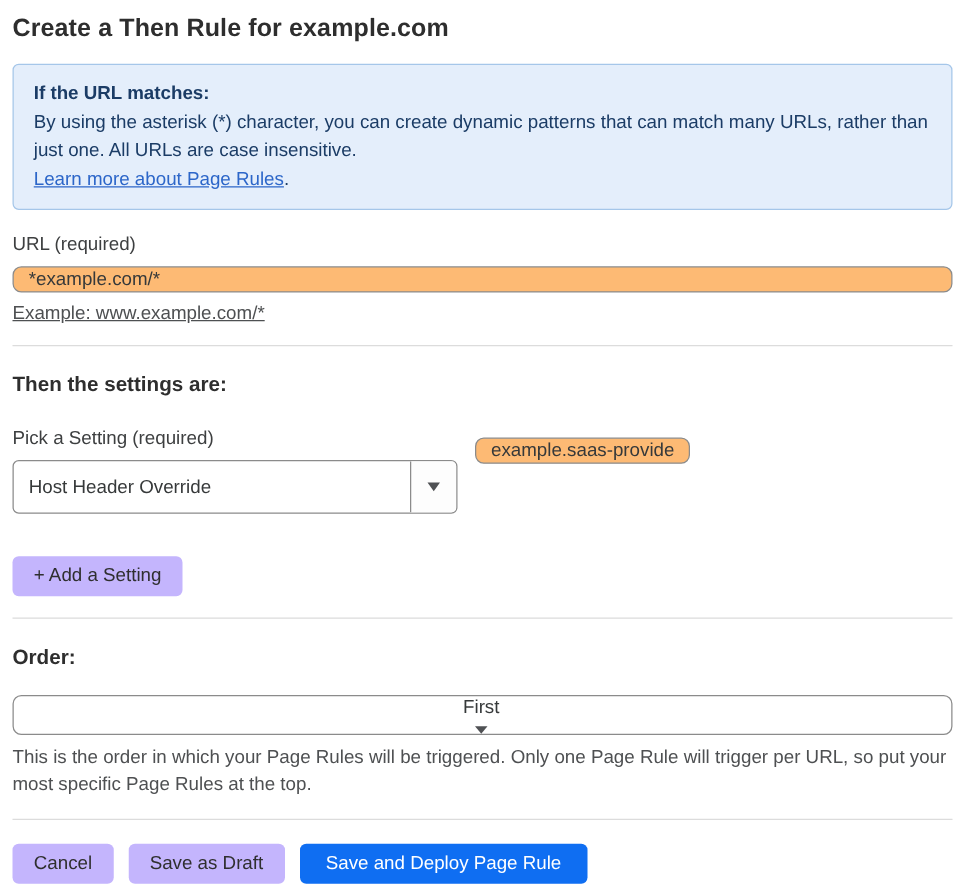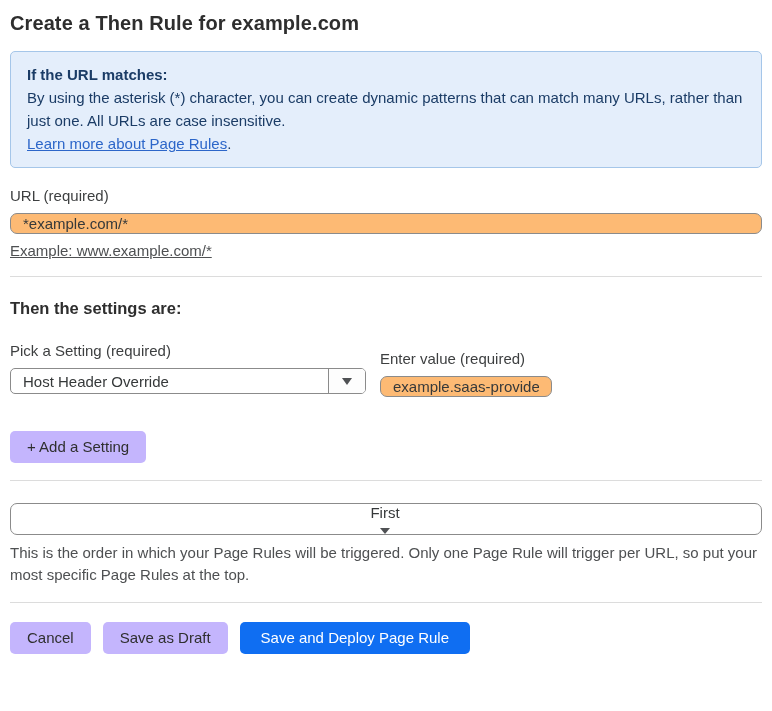--- a/index.html
+++ b/index.html
@@ -77,21 +77,21 @@
     margin-bottom: 24px;
   }
 
   .settings-row { display: flex; gap: 14px; align-items: flex-start; }
   .picker-col { width: 356px; }
   .value-col { width: 172px; padding-top: 8px; }
 
   .custom-select {
     display: flex;
     align-items: stretch;
-    height: 26px;
+    height: 43px;
     border: 1px solid #8b8b8b;
     border-radius: 5px;
     background: #ffffff;
     cursor: pointer;
     overflow: hidden;
   }
   .custom-select .select-value {
     flex: 1;
     display: flex;
     align-items: center;
@@ -186,31 +186,31 @@
     <div class="picker-col">
       <label class="field-label">Pick a Setting (required)</label>
       <div class="custom-select">
         <div class="select-value">Host Header Override</div>
         <div class="select-arrow-seg">
           <span class="tri-down"></span>
         </div>
       </div>
     </div>
     <div class="value-col">
-      <label class="field-label">Enter value (required)</label>
       <input class="text-input" type="text" value="example.saas-provider.com" style="">
     </div>
   </div>
 
   <div class="add-setting-wrap">
     <button class="btn btn-gray">+ Add a Setting</button>
   </div>
 
   <hr class="divider">
 
+  <h2 class="section-heading" style="margin-bottom:20px;">Order:</h2>
 
   <div>
     <div class="order-select">
       <span>First</span>
       <span class="tri-down small"></span>
     </div>
     <div class="order-helper">This is the order in which your Page Rules will be triggered. Only one Page Rule will trigger per URL, so put your most specific Page Rules at the top.</div>
   </div>
 
   <hr class="divider" style="margin-top:16px;margin-bottom:19px;">

